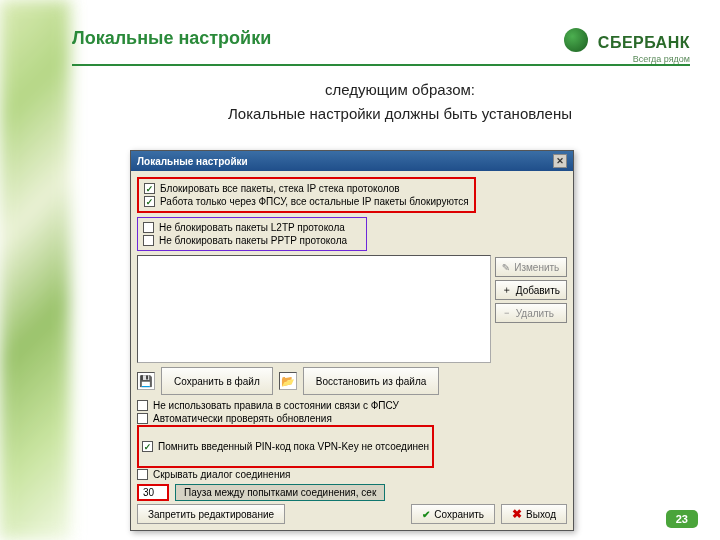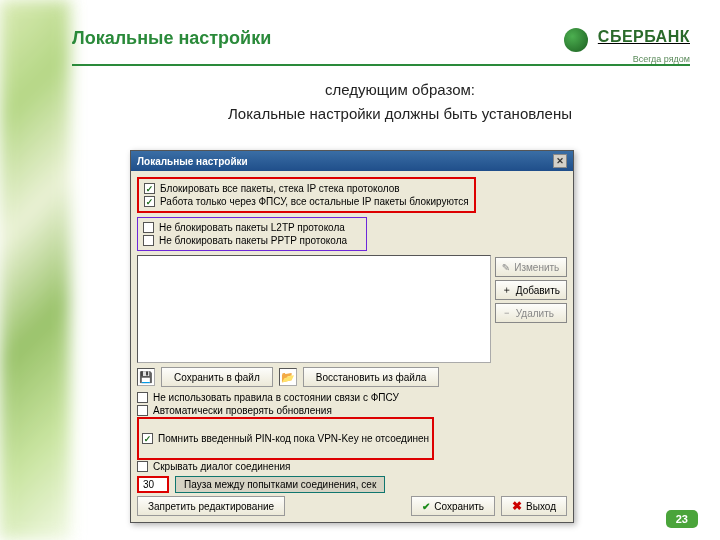--- a/index.html
+++ b/index.html
@@ -30,24 +30,23 @@
   .page-title {
     color: #2a8a3a;
     font-size: 18px;
     font-weight: bold;
   }
   .logo-block {
     text-align: right;
   }
   .logo-row {
     display: flex;
-    align-items: flex-start;
+    align-items: flex-end;
     gap: 10px;
     justify-content: flex-end;
-    text-decoration: underline;
   }
   .logo-icon {
     width: 24px; height: 24px;
     border-radius: 50%;
     background: radial-gradient(circle at 35% 35%, #4caf50, #1b5e20);
     position: relative;
   }
   .logo-text {
     color: #2a6a2a;
     font-size: 16px;
@@ -177,21 +176,21 @@
     border: 1px inset #aaa;
     background: #fff;
     display:flex;align-items:center;justify-content:center;
     font-size:11px;
   }
   .filebtn .fb {
     border: 1px solid #999;
     background: linear-gradient(to bottom, #fdfdfb, #ece9d8);
     padding: 3px 12px;
     font-size: 10px;
-    height: 20px;
+    height: 28px;
     display:flex;align-items:center;
   }
   .lower-checks .check-row {
     padding: 1px 0;
   }
   .pin-row.highlight {
     border: 2px solid #d00;
     display: inline-flex;
     padding: 14px 3px;
   }

